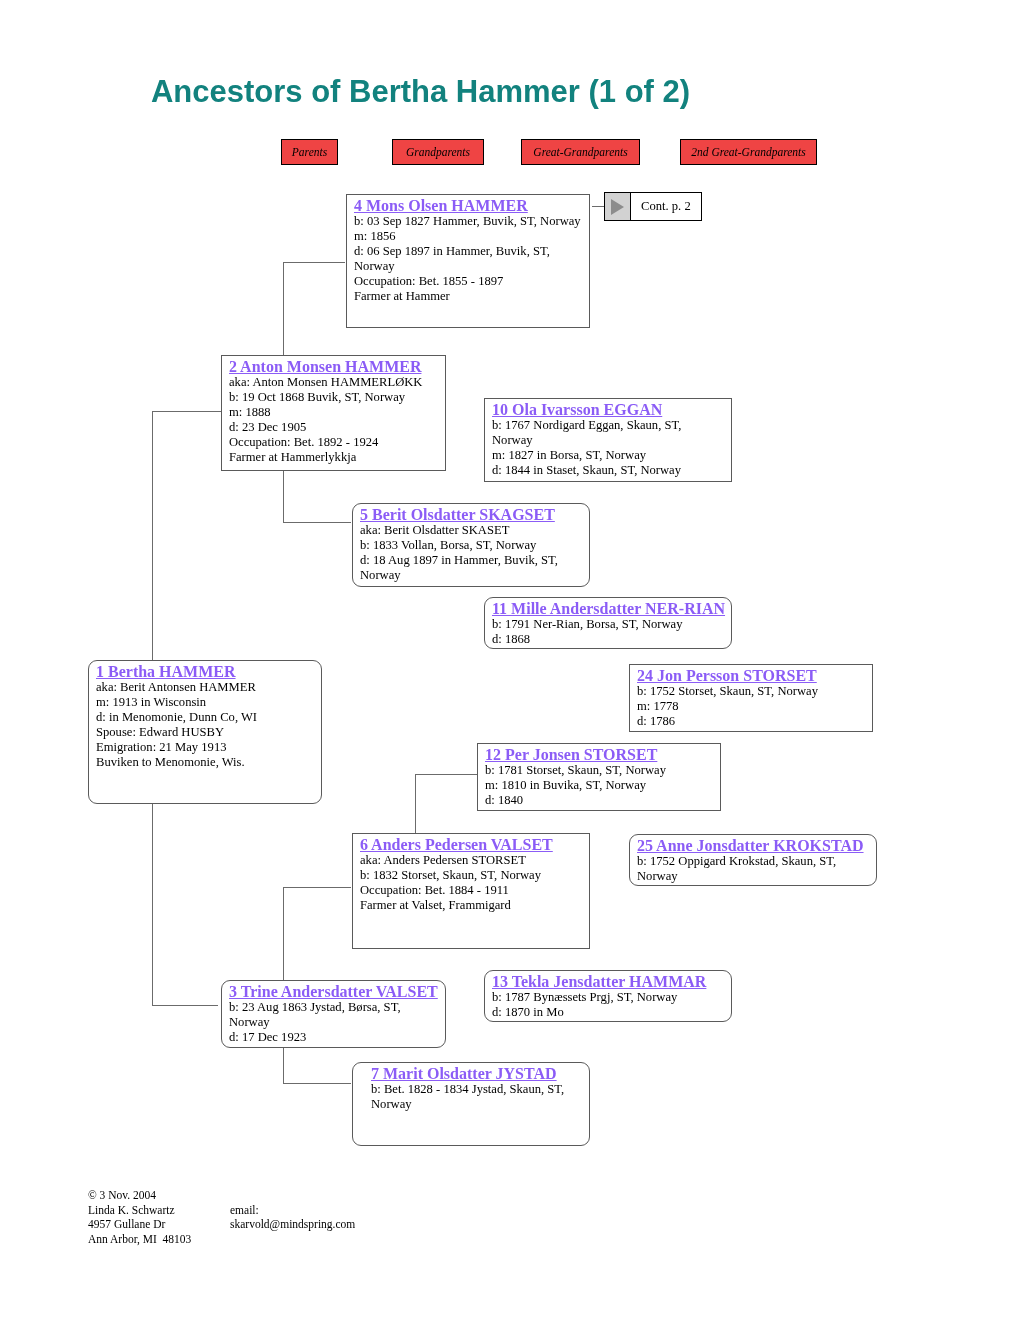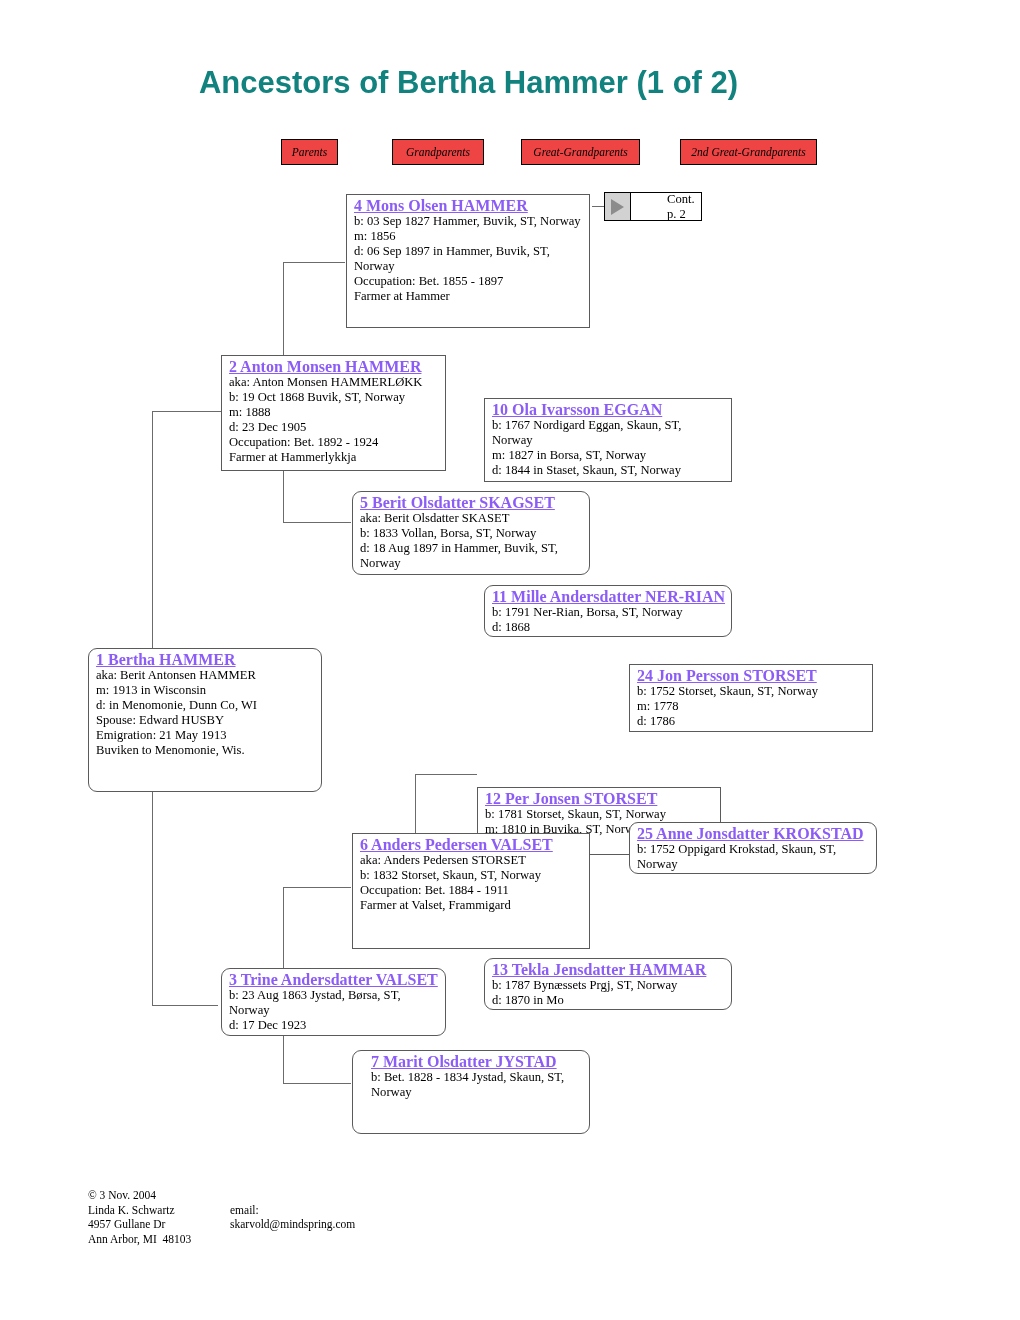--- a/index.html
+++ b/index.html
@@ -4,28 +4,27 @@
 <style>
   html,body{margin:0;padding:0;background:#ffffff;}
   body{
     width:1020px;height:1320px;position:relative;
     font-family:"Liberation Serif", serif;
     color:#000;
     overflow:hidden;
   }
   
   .title{
-    position:absolute; left:0; top:65px; width:841px;
+    position:absolute; left:0; top:74px; width:841px;
     text-align:center;
     font-family:"Liberation Sans", sans-serif;
     font-weight:bold;
     font-size:31px;
     color:#12827e;
     letter-spacing:0px;
-    margin-left:48px;
   }
   
   .legend-box{
     position:absolute;
     border:1px solid #000;
     background:#ef4444;
     font-family:"Liberation Serif", serif;
     font-style:italic;
     font-size:11.5px;
     color:#000;
@@ -40,21 +39,21 @@
   
   .pbox{
     position:absolute;
     box-sizing:border-box;
     background:#ffffff;
     border:1px solid #5a5a5a;
     padding:3px 6px 4px 7px;
     font-size:12.6px;
     line-height:15.1px;
   }
-  .pbox.rounded{ border-radius:9px; }
+  .pbox.rounded{ border-radius:9px;margin-top:12px; }
   .pname{
     color:#8b5cf6;
     font-weight:bold;
     text-decoration:underline;
     font-size:16px;
     line-height:16px;
     display:block;
     margin-bottom:0px;
     white-space:nowrap;
   }
@@ -124,21 +123,21 @@
 
 <div class="pbox" style="left:346px;top:194px;width:244px;height:134px;">
   <span class="pname">4 Mons Olsen HAMMER</span>
   <span class="pline">b: 03 Sep 1827 Hammer, Buvik, ST, Norway</span>
   <span class="pline">m: 1856</span>
   <span class="pline">d: 06 Sep 1897 in Hammer, Buvik, ST, Norway</span>
   <span class="pline">Occupation: Bet. 1855 - 1897</span>
   <span class="pline">Farmer at Hammer</span>
 </div>
 
-<div class="contbox" style="left:604px;top:192px;width:98px;gap:26px;">
+<div class="contbox" style="left:604px;top:192px;width:98px;">
   <span class="tri-cell">
       <span class="tri"></span>
     </span>
   <span class="clabel">Cont. p. 2</span>
 </div>
 
 <div class="pbox" style="left:221px;top:355px;width:225px;height:116px;">
   <span class="pname">2 Anton Monsen HAMMER</span>
   <span class="pline">aka: Anton Monsen HAMMERLØKK</span>
   <span class="pline">b: 19 Oct 1868 Buvik, ST, Norway</span>
@@ -178,21 +177,21 @@
   <span class="pline">Buviken to Menomonie, Wis.</span>
 </div>
 
 <div class="pbox" style="left:629px;top:664px;width:244px;height:68px;">
   <span class="pname">24 Jon Persson STORSET</span>
   <span class="pline">b: 1752 Storset, Skaun, ST, Norway</span>
   <span class="pline">m: 1778</span>
   <span class="pline">d: 1786</span>
 </div>
 
-<div class="pbox" style="left:477px;top:743px;width:244px;height:68px;margin-top:44px;">
+<div class="pbox" style="left:477px;top:743px;width:244px;height:68px;">
   <span class="pname">12 Per Jonsen STORSET</span>
   <span class="pline">b: 1781 Storset, Skaun, ST, Norway</span>
   <span class="pline">m: 1810 in Buvika, ST, Norway</span>
   <span class="pline">d: 1840</span>
 </div>
 
 <div class="pbox rounded" style="left:629px;top:822px;width:248px;height:52px;">
   <span class="pname">25 Anne Jonsdatter KROKSTAD</span>
   <span class="pline">b: 1752 Oppigard Krokstad, Skaun, ST, Norway</span>
 </div>

